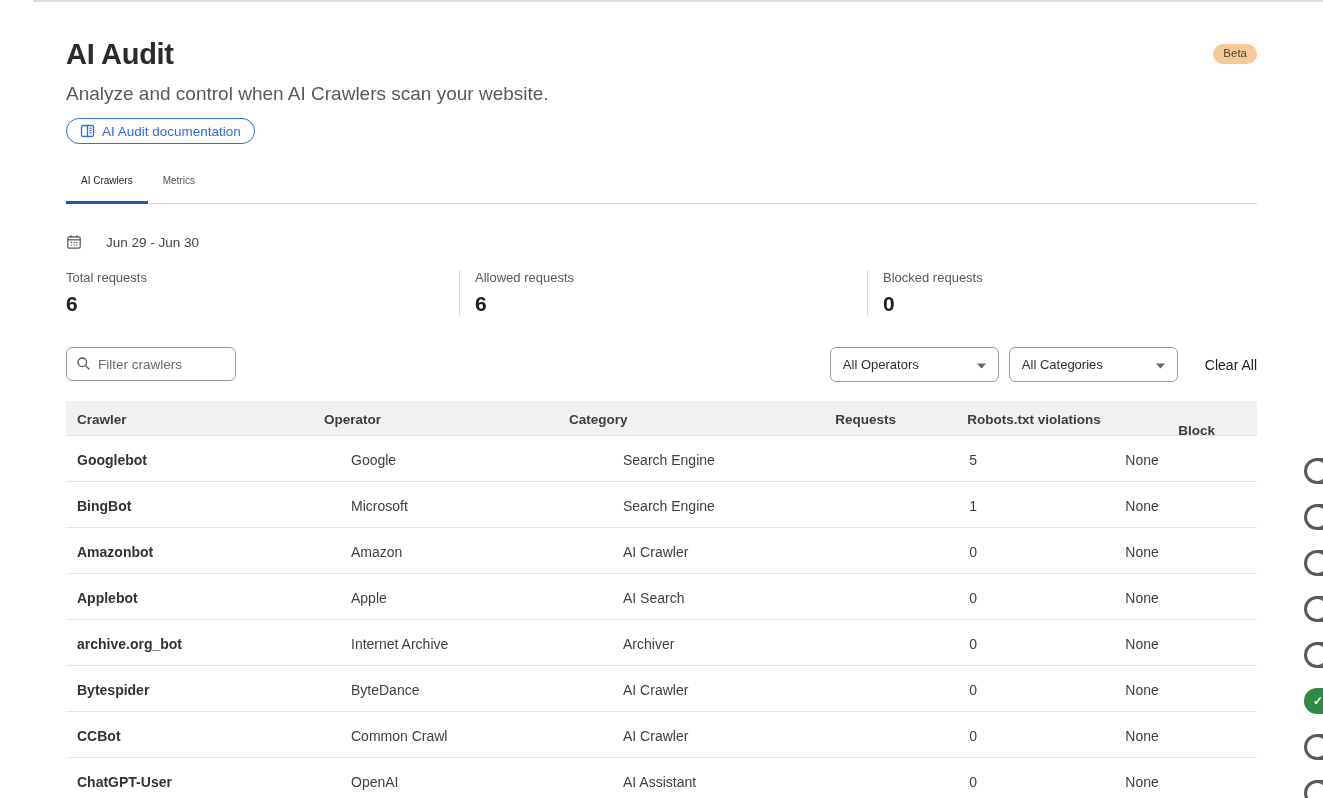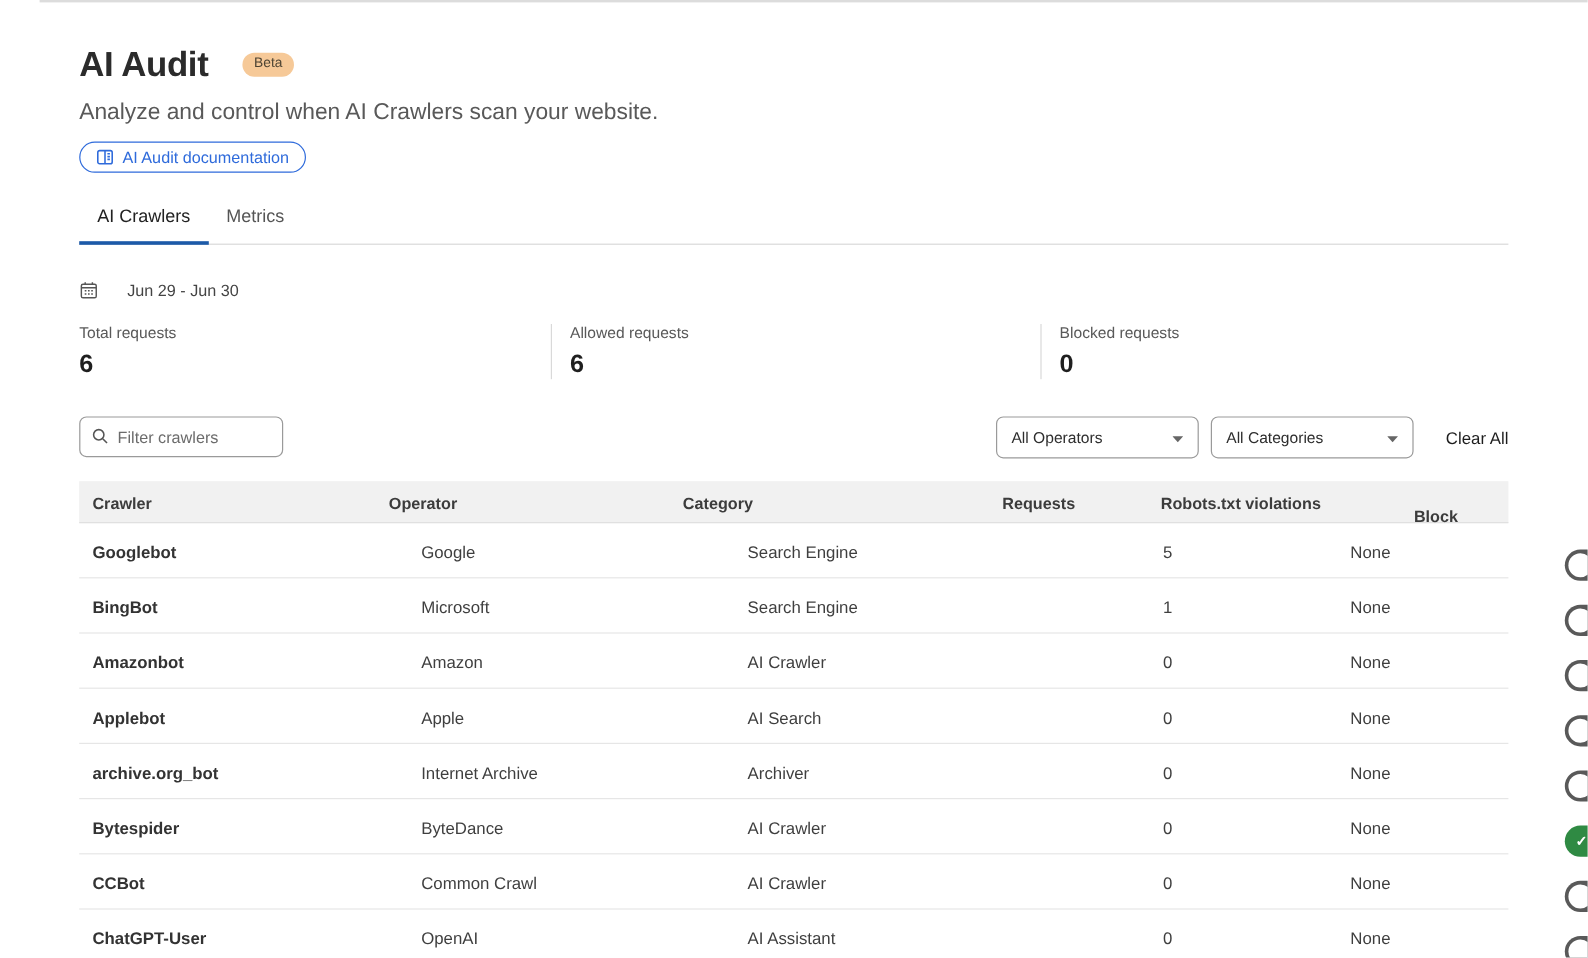--- a/index.html
+++ b/index.html
@@ -11,33 +11,33 @@
     --row-border:#e6e6e6;
     --head-bg:#f1f1f1;
   }
   *{box-sizing:border-box;margin:0;padding:0;}
   html,body{width:1323px;height:798px;overflow:hidden;background:#fff;
     font-family:"Liberation Sans", sans-serif;color:#333;}
   .top-hairline{position:absolute;top:0;left:33px;right:0;height:2px;background:#dcdcdc;}
   .container{padding:0 66px;}
 
   
-  .title-row{margin-top:38px;display:flex;align-items:center;gap:28px;}
+  .title-row{margin-top:38px;display:flex;align-items:center;gap:9px;justify-content:space-between;}
   .page-title{font-size:29px;font-weight:700;color:#2b2b2b;line-height:32px;letter-spacing:-.3px;}
   .beta-badge{background:var(--beta-bg);color:#4e4433;font-size:11.5px;font-weight:500;
     padding:4px 10px;border-radius:11px;line-height:1;}
   .subtitle{margin-top:13px;font-size:19px;color:#595959;}
   .doc-btn{margin-top:13px;display:inline-flex;align-items:center;gap:7px;height:26px;
     padding:0 13px;border:1px solid var(--accent);border-radius:13px;background:#fff;
     color:var(--accent);font-size:13.5px;cursor:pointer;font-family:inherit;}
   .doc-btn svg{display:block;}
 
   
   .tabs{margin-top:17px;display:flex;border-bottom:1px solid #d9d9d9;}
-  .tab{padding:0 15px;line-height:40px;font-size:15px;color:#555;cursor:pointer;
+  .tab{padding:0 15px;line-height:40px;font-size:10px;color:#555;cursor:pointer;
     border-bottom:3px solid transparent;margin-bottom:-1px;background:none;border-top:none;
     border-left:none;border-right:none;font-family:inherit;}
   .tab.active{color:#222;font-weight:500;border-bottom-color:var(--underline);}
 
   
   .date-row{margin-top:30px;display:flex;align-items:center;gap:24px;}
   .date-row svg{display:block;}
   .date-text{font-size:13.5px;color:#444;}
 
   

